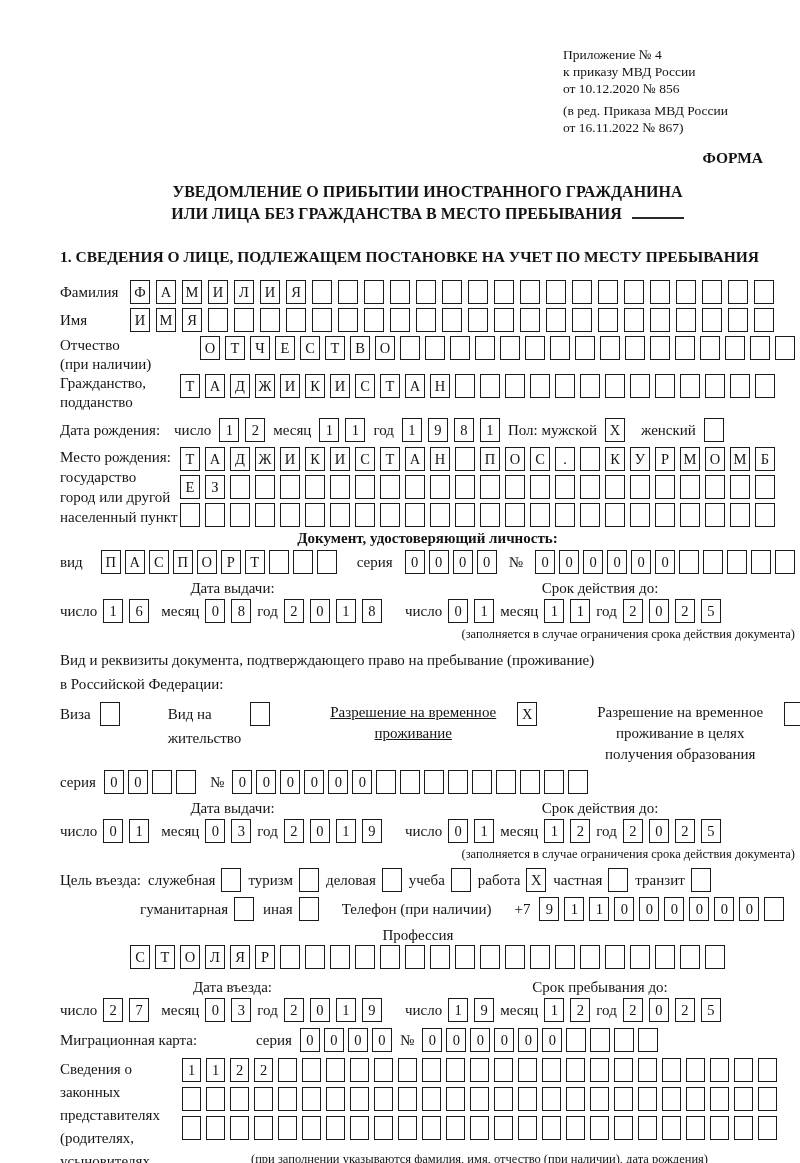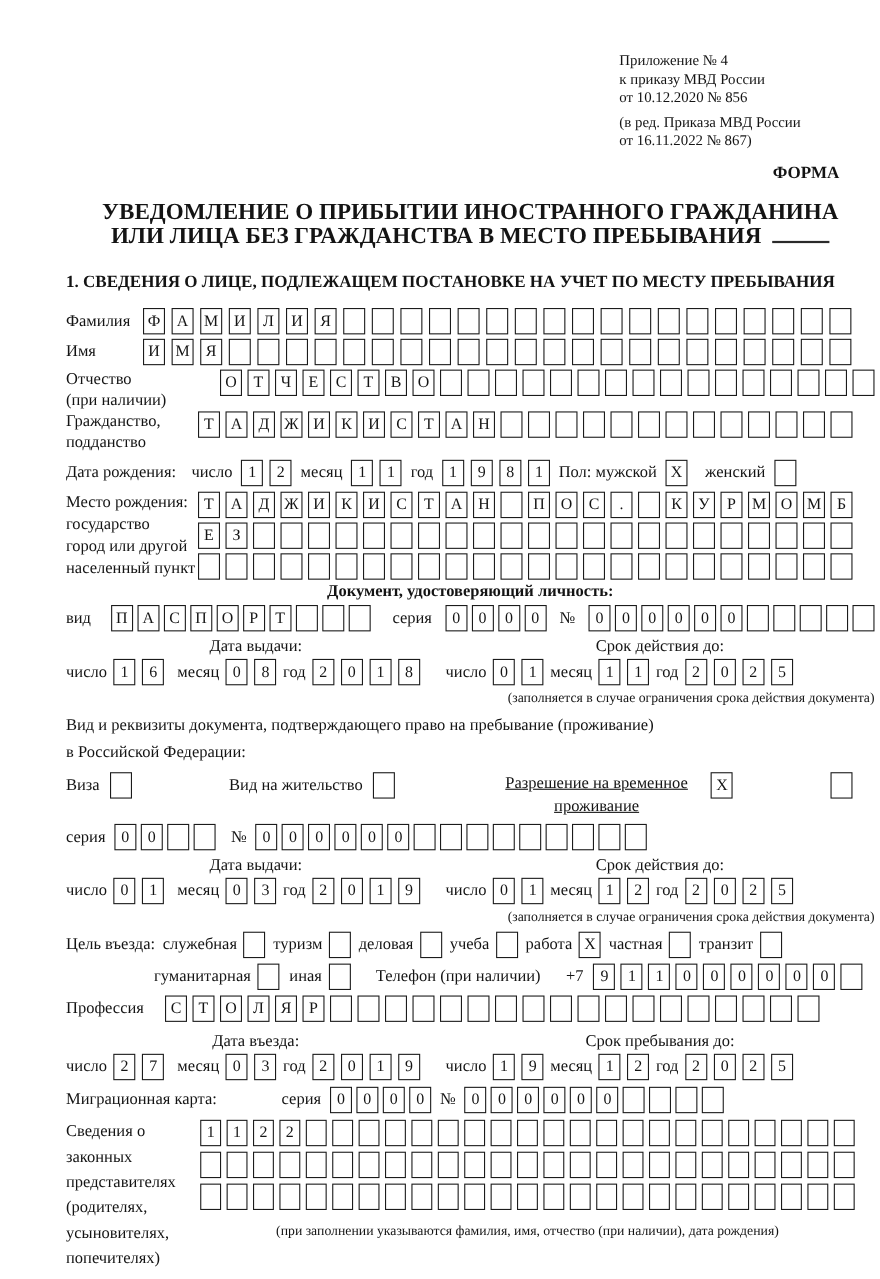--- a/index.html
+++ b/index.html
@@ -6,21 +6,21 @@
   body { margin:0; background:#ffffff; }
   .page {
     position:relative; width:800px; height:1163px; margin:12px auto;
     background:#ffffff; color:#141414;
     font-family:"Liberation Serif","DejaVu Serif",serif;
     padding:34px 5px 0 60px; overflow:hidden;
   }
   .annex { margin-left:auto; margin-right:32px; width:200px; font-size:13.5px; line-height:17px; }
   .annex .rev { margin-top:5px; }
   .forma { text-align:right; margin:12px 32px 0 0; font-weight:bold; font-size:15.5px; line-height:19px; }
-  .title { text-align:center; margin-top:14px; font-weight:bold; font-size:21px; line-height:22px; }
+  .title { text-align:center; margin-top:14px; font-weight:bold; font-size:16px; line-height:22px; }
   .uline { display:inline-block; width:52px; height:14px; border-bottom:2.5px solid #2a2a2a; margin-left:10px; }
   .sec { margin-top:22px; font-weight:bold; font-size:15.5px; line-height:19px; }
   .lbl { font-size:15px; line-height:19px; }
   .note { font-size:12.5px; line-height:15px; }
   .frow { display:flex; align-items:flex-start; }
   .frow.c { align-items:center; }
   .cells { display:flex; gap:5px; }
   .cells.g6 { gap:6px; }
   .cells.g4 { gap:4px; }
   .cb {
@@ -413,20 +413,21 @@
           <span class="cb"></span>
         </span>
     </div>
     <div class="optwrap">
       <span class="lbl optlbl-c" style="width:190px;text-decoration:underline;">Разрешение на временное проживание</span>
       <span class="cells">
           <span class="cb">X</span>
         </span>
     </div>
     <div class="optwrap">
+      <span class="lbl optlbl-c" style="width:190px;">Разрешение на временное проживание в целях получения образования</span>
       <span class="cells">
           <span class="cb"></span>
         </span>
     </div>
   </div>
 
   <div class="frow c" style="margin-top:5px; gap:8px;">
     <span class="lbl">серия</span>
     <span class="cells g4">
         <span class="cb">0</span>
@@ -570,21 +571,21 @@
         <span class="cb">0</span>
         <span class="cb">0</span>
         <span class="cb">0</span>
         <span class="cb">0</span>
         <span class="cb">0</span>
         <span class="cb">0</span>
         <span class="cb"></span>
       </span>
   </div>
 
-  <div class="frow c" style="margin-top:5px;">
+  <div class="frow c" style="margin-top:5px;flex-direction:column;">
     <div class="lbl" style="width:90px;">Профессия</div>
     <div class="cells">
         <span class="cb">С</span>
         <span class="cb">Т</span>
         <span class="cb">О</span>
         <span class="cb">Л</span>
         <span class="cb">Я</span>
         <span class="cb">Р</span>
         <span class="cb"></span>
         <span class="cb"></span>

